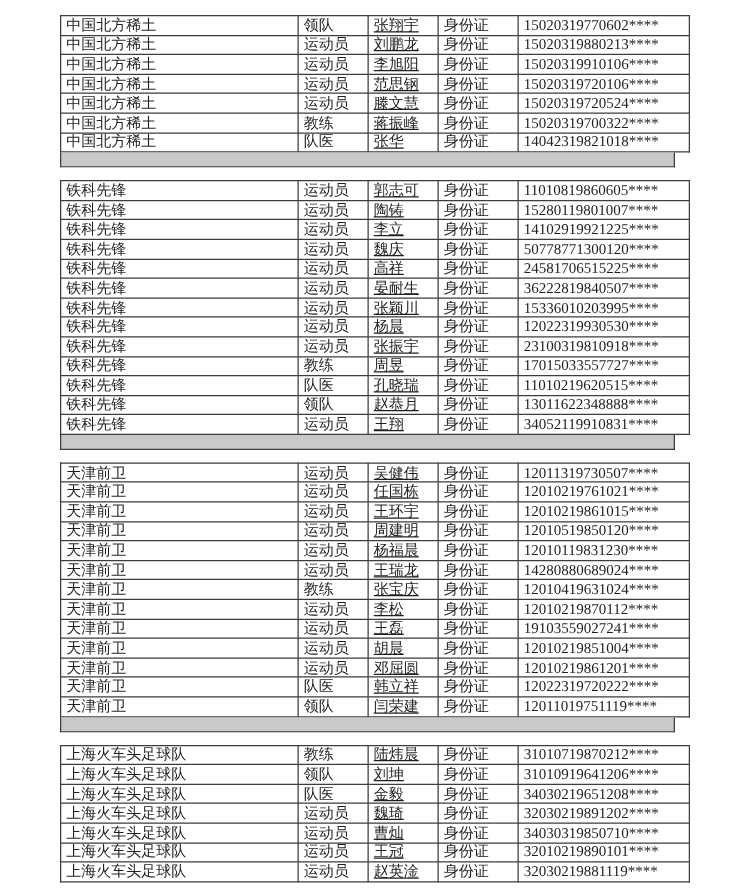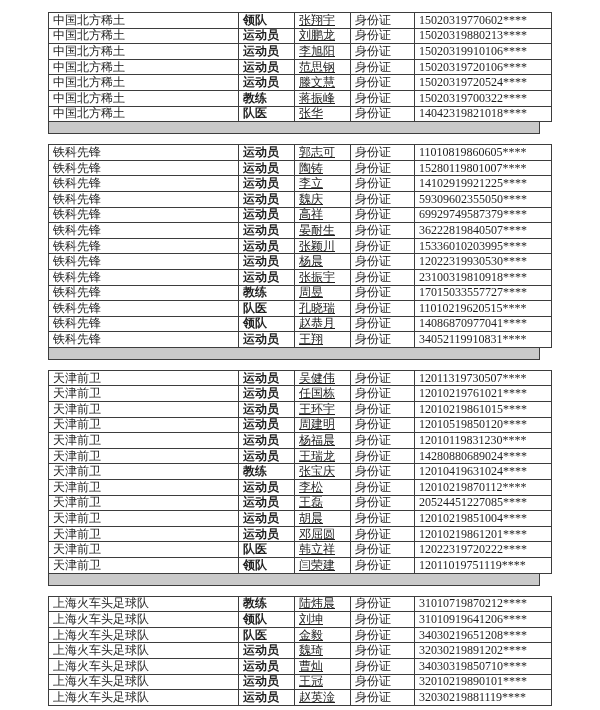--- a/index.html
+++ b/index.html
@@ -15,21 +15,21 @@
   .page{position:relative;width:600px;height:710px;background:#ffffff;overflow:hidden;border-radius:30px;}
   .table-container{position:absolute;left:48px;top:12px;width:493px;}
   table.roster{border-collapse:collapse;table-layout:fixed;width:492px;}
   table.roster td{
     border:1px solid var(--border-color);
     font-size:12px;line-height:13px;height:14.6px;
     padding:0 2px 0 4px;color:var(--text-color);
     white-space:nowrap;overflow:hidden;vertical-align:middle;
   }
   .c-team{width:190px;}
-  .c-role{width:56px;font-weight:bold;}
+  .c-role{width:56px;}
   .c-name{width:56px;text-decoration:underline;}
   .c-idtype{width:64px;}
   .c-idnum{width:137px;}
   .separator{
     width:490px;height:11px;background:var(--sep-color);
     border:1px solid var(--border-color);border-top:none;
   }
   .sep-gap{width:492px;height:10px;background:#ffffff;}
 </style>
 </head>
@@ -138,29 +138,29 @@
     <td class="c-name">李立</td>
     <td class="c-idtype">身份证</td>
     <td class="c-idnum">14102919921225****</td>
   </tr>
 
   <tr>
     <td class="c-team">铁科先锋</td>
     <td class="c-role">运动员</td>
     <td class="c-name">魏庆</td>
     <td class="c-idtype">身份证</td>
-    <td class="c-idnum">59309602355050****</td>
+    <td class="c-idnum">50778771300120****</td>
   </tr>
 
   <tr>
     <td class="c-team">铁科先锋</td>
     <td class="c-role">运动员</td>
     <td class="c-name">高祥</td>
     <td class="c-idtype">身份证</td>
-    <td class="c-idnum">69929749587379****</td>
+    <td class="c-idnum">24581706515225****</td>
   </tr>
 
   <tr>
     <td class="c-team">铁科先锋</td>
     <td class="c-role">运动员</td>
     <td class="c-name">晏耐生</td>
     <td class="c-idtype">身份证</td>
     <td class="c-idnum">36222819840507****</td>
   </tr>
 
@@ -202,21 +202,21 @@
     <td class="c-name">孔晓瑞</td>
     <td class="c-idtype">身份证</td>
     <td class="c-idnum">11010219620515****</td>
   </tr>
 
   <tr>
     <td class="c-team">铁科先锋</td>
     <td class="c-role">领队</td>
     <td class="c-name">赵恭月</td>
     <td class="c-idtype">身份证</td>
-    <td class="c-idnum">14086870977041****</td>
+    <td class="c-idnum">13011622348888****</td>
   </tr>
 
   <tr>
     <td class="c-team">铁科先锋</td>
     <td class="c-role">运动员</td>
     <td class="c-name">王翔</td>
     <td class="c-idtype">身份证</td>
     <td class="c-idnum">34052119910831****</td>
   </tr>
 </tbody>
@@ -296,21 +296,21 @@
     <td class="c-name">李松</td>
     <td class="c-idtype">身份证</td>
     <td class="c-idnum">12010219870112****</td>
   </tr>
 
   <tr>
     <td class="c-team">天津前卫</td>
     <td class="c-role">运动员</td>
     <td class="c-name">王磊</td>
     <td class="c-idtype">身份证</td>
-    <td class="c-idnum">20524451227085****</td>
+    <td class="c-idnum">19103559027241****</td>
   </tr>
 
   <tr>
     <td class="c-team">天津前卫</td>
     <td class="c-role">运动员</td>
     <td class="c-name">胡晨</td>
     <td class="c-idtype">身份证</td>
     <td class="c-idnum">12010219851004****</td>
   </tr>
 

